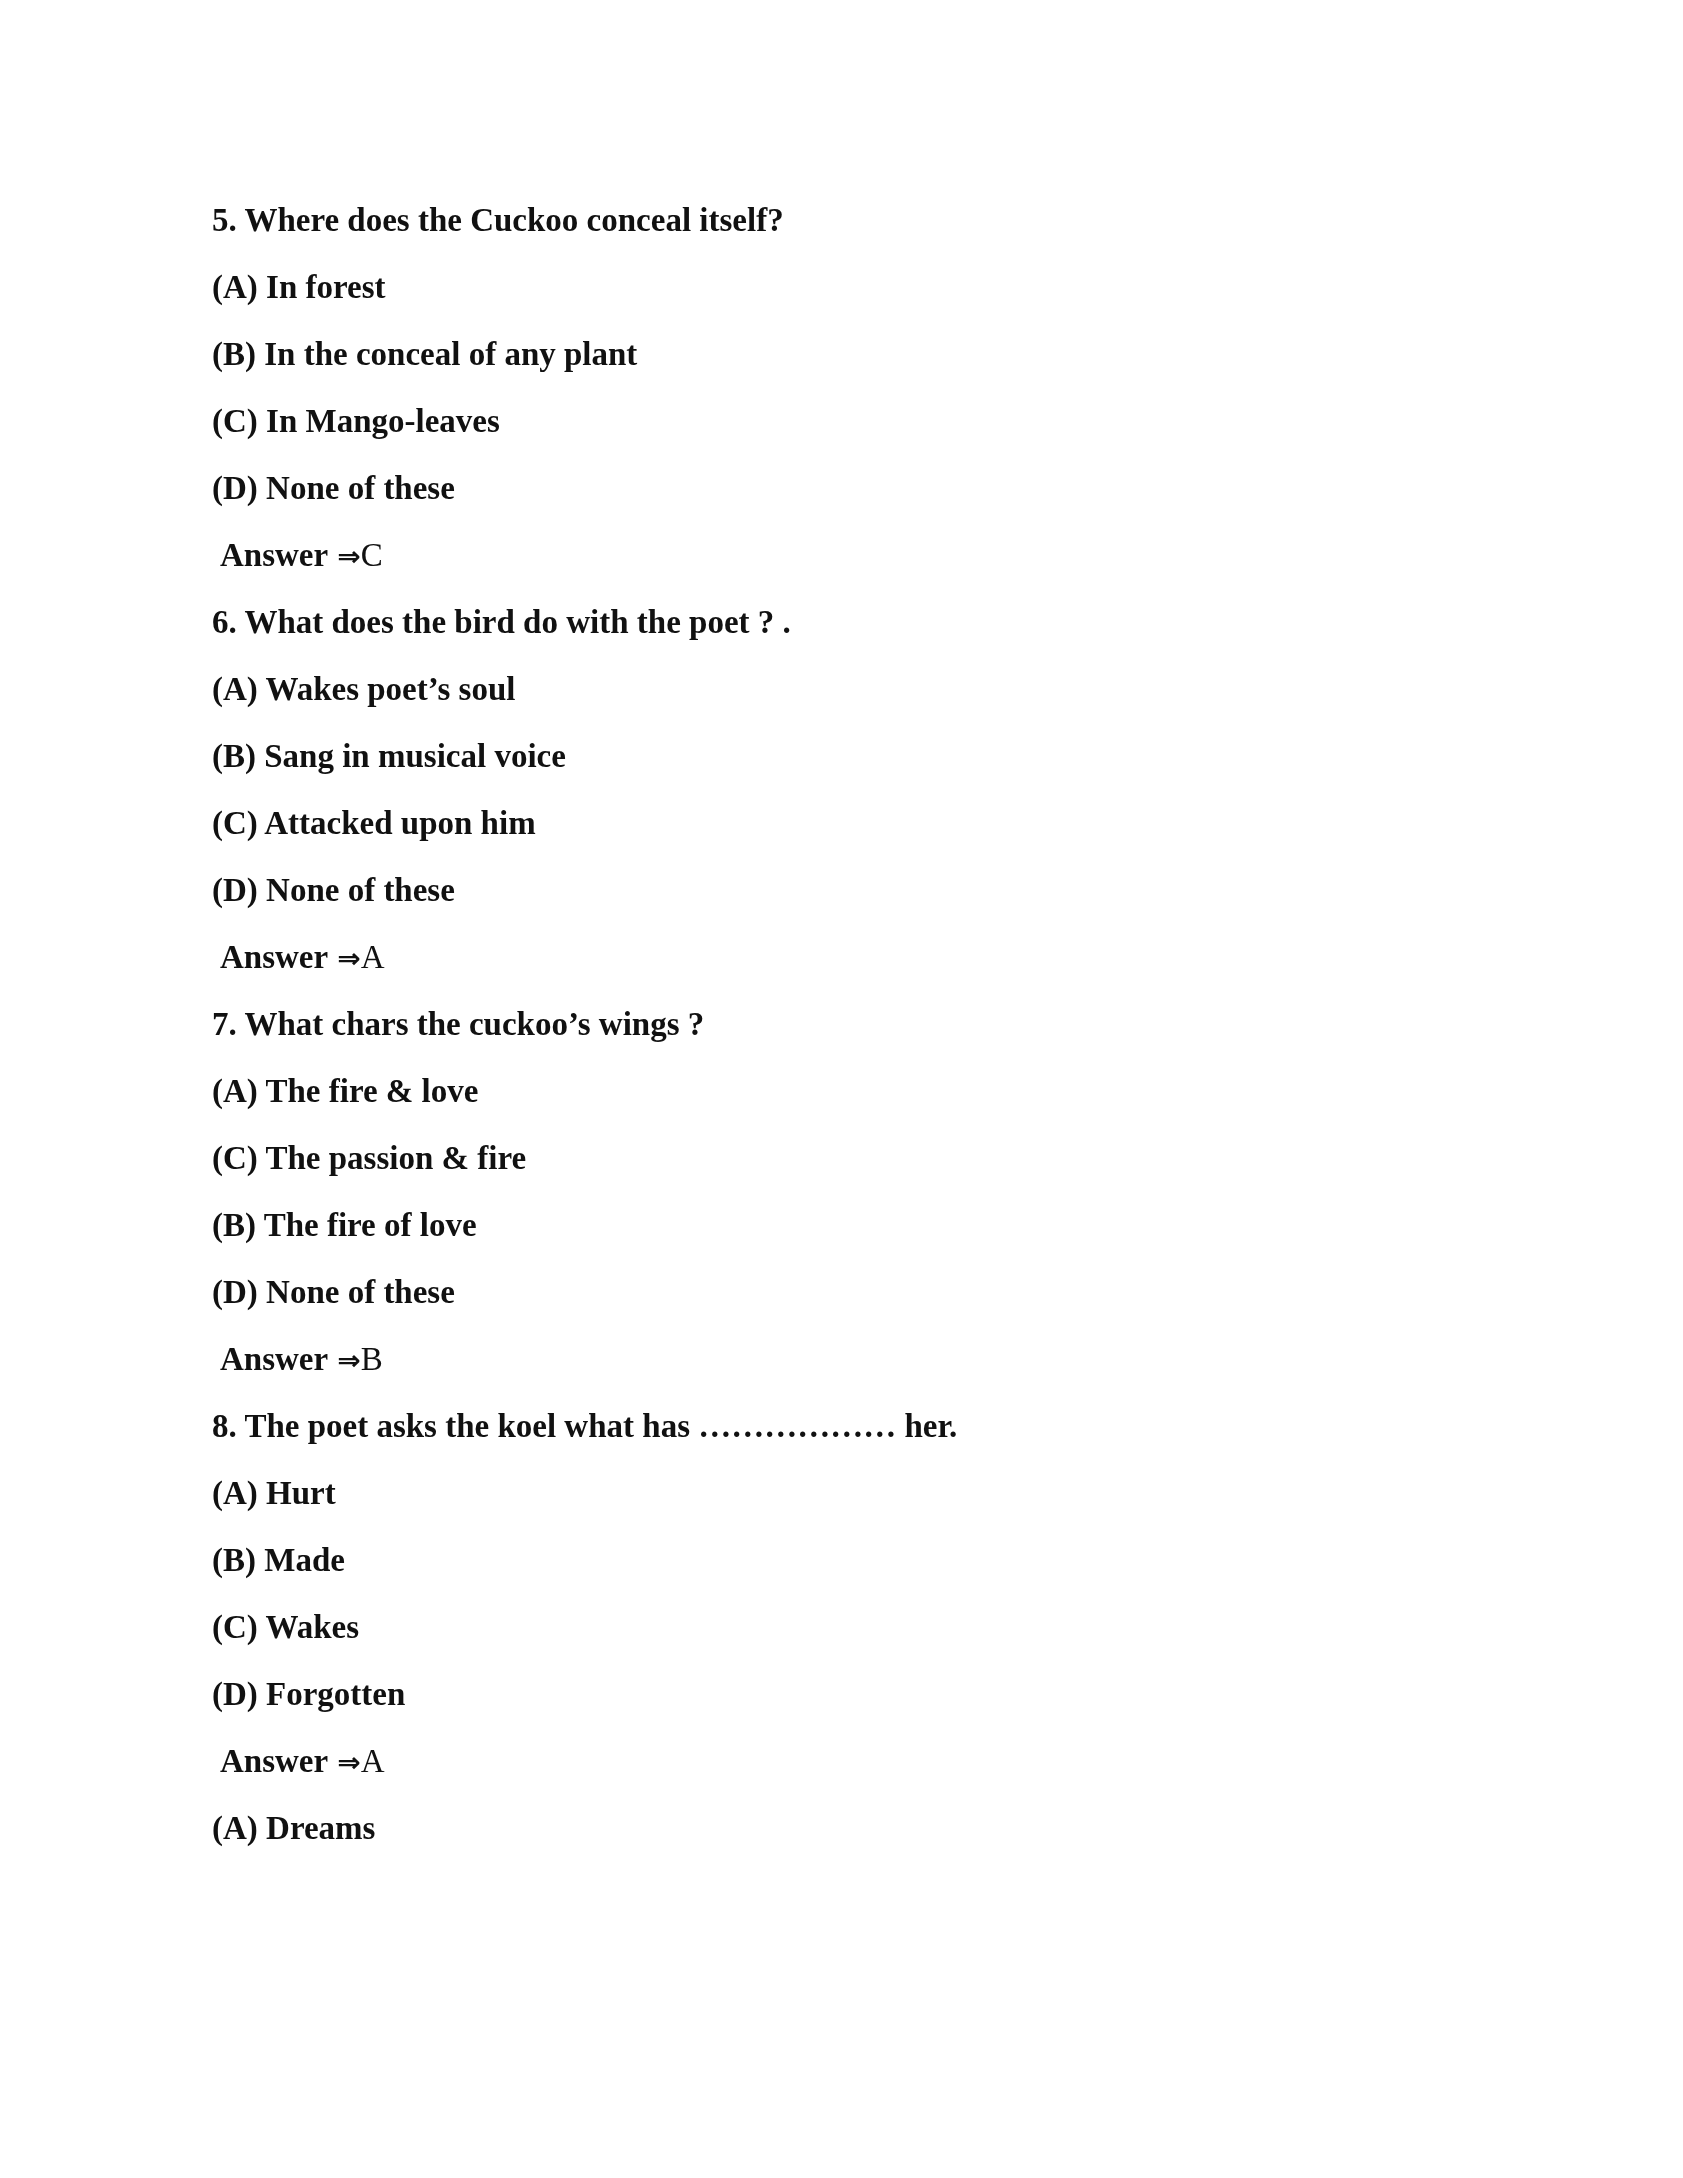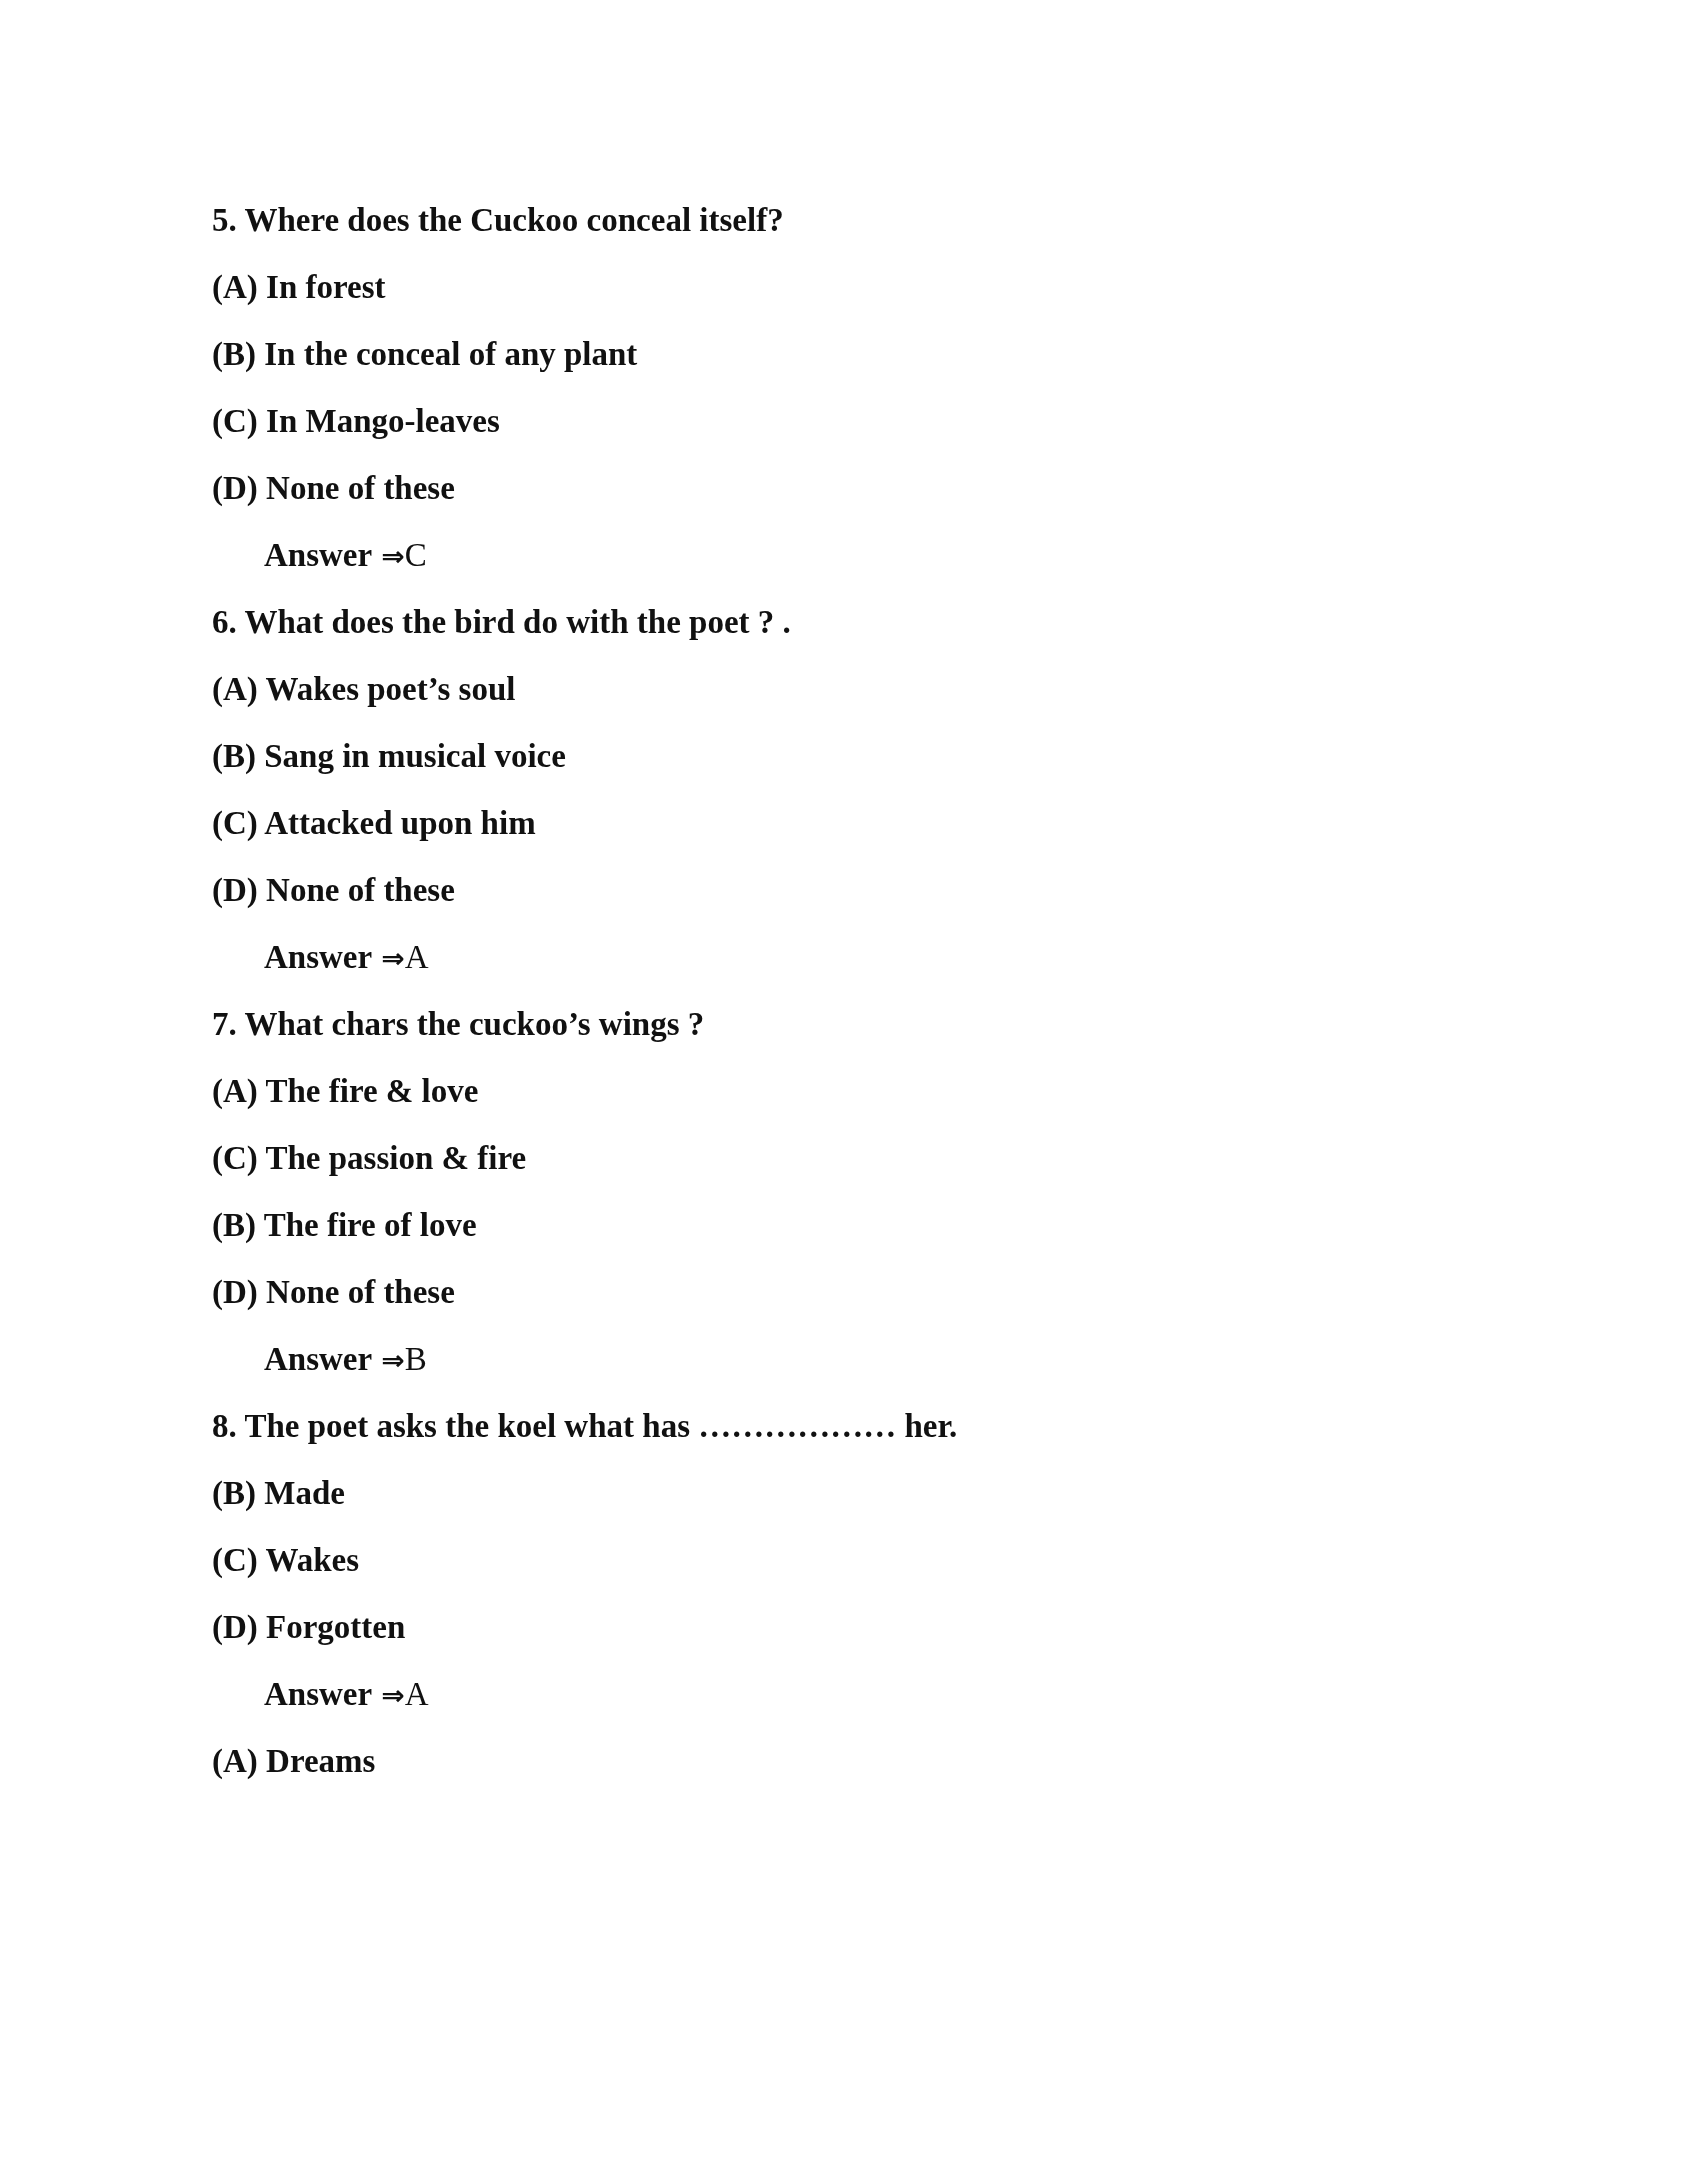--- a/index.html
+++ b/index.html
@@ -7,21 +7,21 @@
   .page {
     position: absolute; left: 212px; top: 187px; width: 1287px;
     font-family: "Liberation Serif", "DejaVu Serif", serif;
     color: #111111;
   }
   .line {
     height: 67px; line-height: 67px; font-size: 33px; white-space: nowrap;
   }
   .q { font-weight: bold; }
   .opt { font-weight: bold; }
-  .ans { padding-left: 8px; margin-left: 44px; }
+  .ans { padding-left: 8px; }
   .ans .lbl { font-weight: bold; }
   .ans .arrow { font-weight: bold; font-family: "DejaVu Sans", sans-serif; font-size: 28px; margin-left: 9px; }
   .ans .val { font-weight: normal; }
 </style>
 </head>
 <body>
 
 <div class="page">
 
   <div class="line q">5. Where does the Cuckoo conceal itself?</div>
@@ -45,20 +45,21 @@
   <div class="line q">7. What chars the cuckoo’s wings ?</div>
   <div class="line opt">(A) The fire &amp; love</div>
   <div class="line opt">(C) The passion &amp; fire</div>
   <div class="line opt">(B) The fire of love</div>
   <div class="line opt">(D) None of these</div>
   <div class="line ans">
     <span class="lbl">Answer</span><span class="arrow">⇒</span><span class="val">B</span>
   </div>
 
   <div class="line q">8. The poet asks the koel what has ……………… her.</div>
+  <div class="line opt">(A) Hurt</div>
   <div class="line opt">(B) Made</div>
   <div class="line opt">(C) Wakes</div>
   <div class="line opt">(D) Forgotten</div>
   <div class="line ans">
     <span class="lbl">Answer</span><span class="arrow">⇒</span><span class="val">A</span>
   </div>
 
   <div class="line opt">(A) Dreams</div>
 
 </div>

